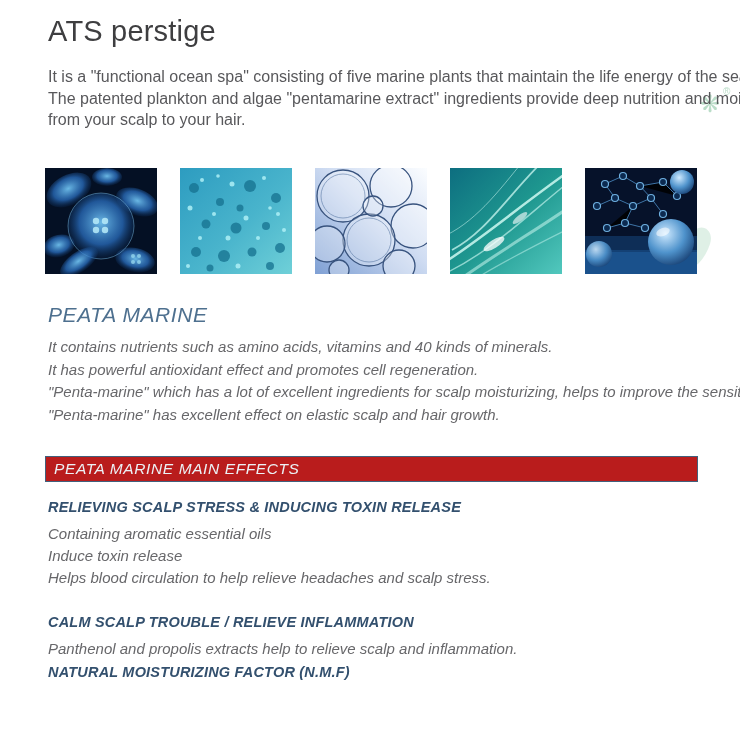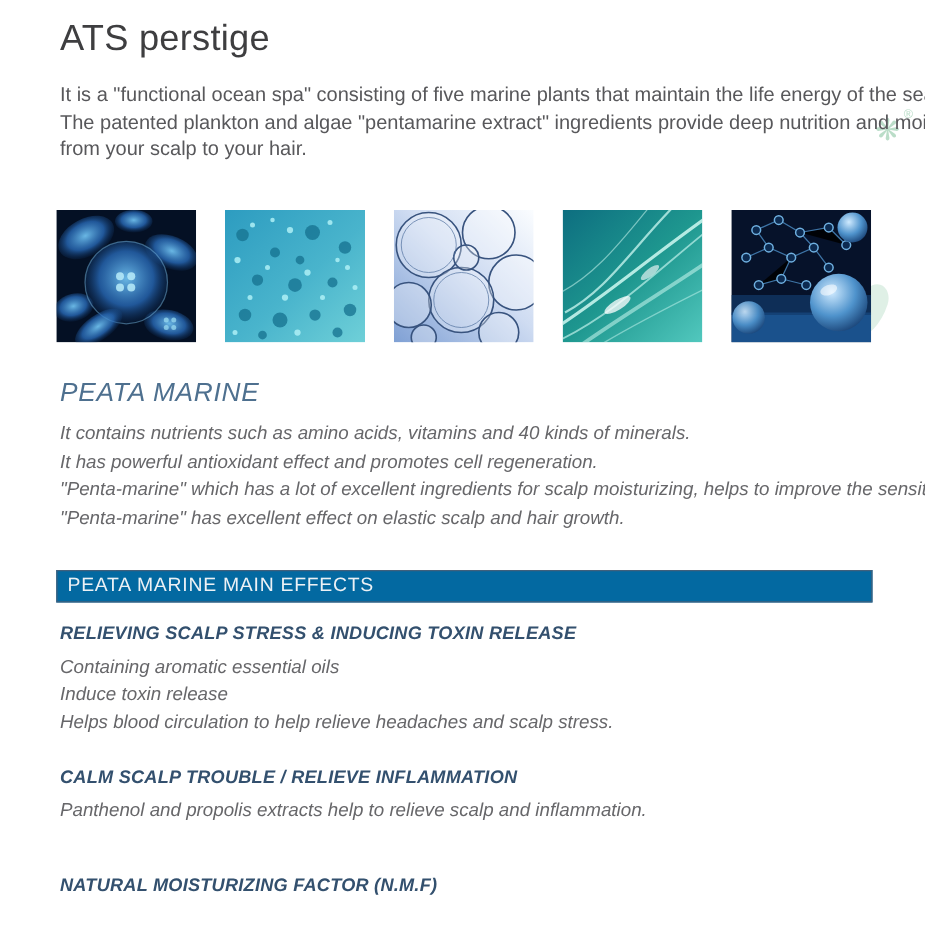--- a/index.html
+++ b/index.html
@@ -58,30 +58,30 @@
     margin:0 0 9px 0;font-size:21px;font-weight:400;font-style:italic;
     color:#4e708f;letter-spacing:0.6px;
   }
   .peata-line{
     font-style:italic;color:#67676a;font-size:15px;line-height:22.5px;white-space:nowrap;
   }
 
   
   .banner{
     position:absolute;left:45px;top:456px;width:643px;height:24px;
-    background:#0369a1;border:1px solid #41607c;
-    color:#ecf1f5;font-size:15.5px;line-height:23px;
+    background:#b91c1c;border:1px solid #41607c;
+    color:#ecf1f5;font-style:italic;font-size:15.5px;line-height:23px;
     padding-left:8px;letter-spacing:0.6px;
   }
 
   
   .effect-section{position:absolute;left:48px;}
   .sec-0{top:499px;}
   .sec-1{top:614px;}
-  .sec-2{top:701px;}
+  .sec-2{top:664px;}
   .effect-heading{
     margin:0 0 8px 0;font-size:14.5px;font-weight:bold;font-style:italic;
     color:#33506e;letter-spacing:0.2px;white-space:nowrap;
   }
   .effect-line{
     font-style:italic;color:#67676a;font-size:15px;line-height:22px;white-space:nowrap;
   }
 </style>
 </head>
 <body>

